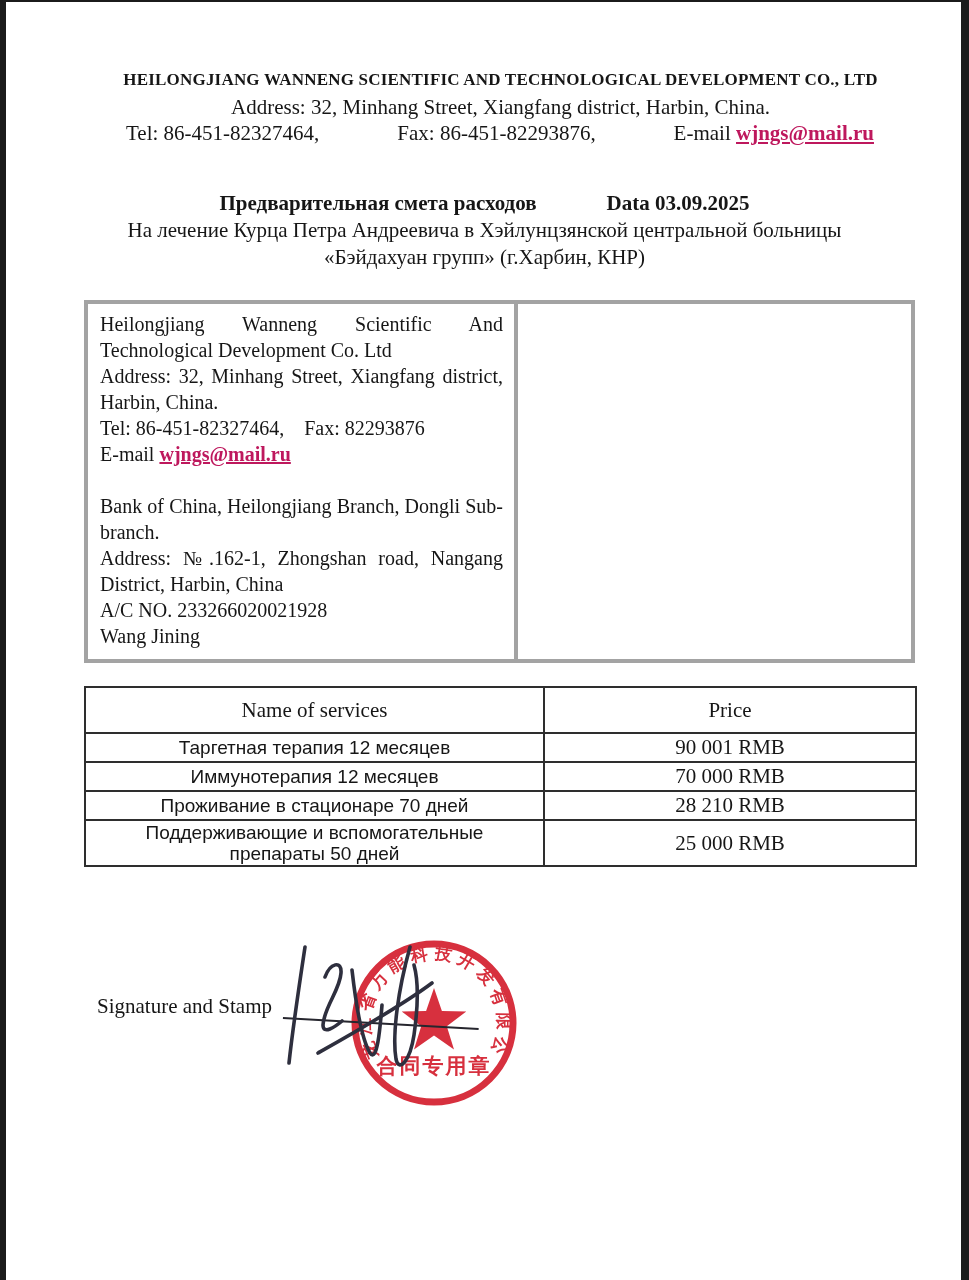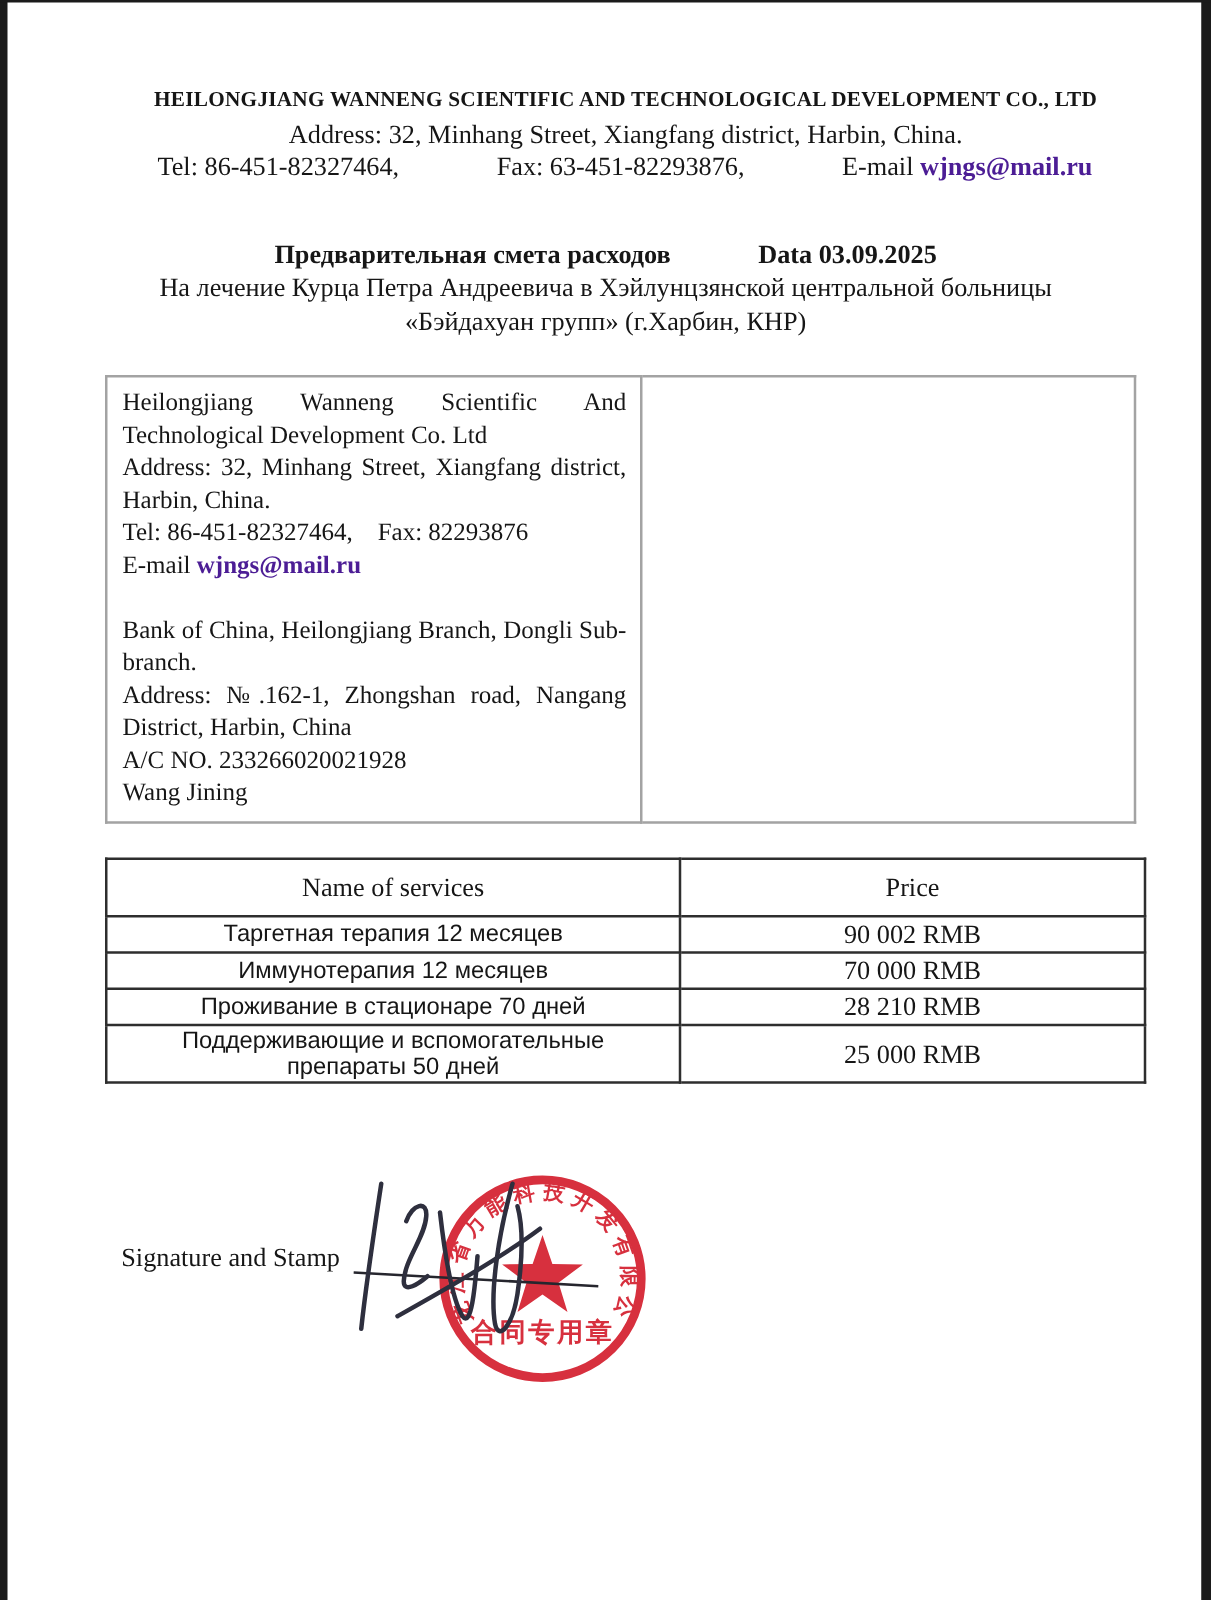--- a/index.html
+++ b/index.html
@@ -10,31 +10,31 @@
   .edge { position:absolute; background:#1b1b1b; }
   .edge-left  { left:0; top:0; width:6px; height:1280px; }
   .edge-right { right:0; top:0; width:8px; height:1280px; }
   .edge-top   { left:0; top:0; width:969px; height:2px; }
 
   
   .letterhead { position:absolute; top:70px; left:76px; width:849px; text-align:center; }
   .co-name { font-weight:bold; font-size:17px; letter-spacing:.2px; white-space:nowrap; }
   .co-address { font-size:21px; margin-top:5px; }
   .co-contacts { display:flex; justify-content:space-between; margin:1px 51px 0 50px; font-size:21px; }
-  .email-link { color:#4c1d95; font-weight:bold; cursor:pointer; }
+  .email-link { color:#be185d; font-weight:bold; text-decoration:underline; cursor:pointer; }
 
   
   .doc-title { position:absolute; top:190px; left:60px; width:849px; text-align:center; font-size:21px; line-height:27px; }
   .doc-title .t-bold { font-weight:bold; }
   .doc-title .t-date { font-weight:bold; margin-left:70px; }
 
   
   table { border-collapse:collapse; table-layout:fixed; }
   .details-table { position:absolute; left:84px; top:300px; width:794px; }
-  .details-table td { border:2px solid #a3a3a3; vertical-align:top; }
+  .details-table td { border:4px solid #a3a3a3; vertical-align:top; }
   .details-table td.cell-left  { width:403px; padding:7px 11px 10px 12px; font-size:20px; line-height:26px; }
   .details-table td.cell-right { width:391px; }
   .details-table .jp { text-align:justify; margin:0; }
   .details-table .pre { white-space:pre-wrap; margin:0; }
   .blank-line { height:26px; }
   .details-table td.cell-left { height:336px; }
 
   
   .services-table { position:absolute; left:84px; top:686px; width:833px; text-align:center; }
   .services-table td { border:2px solid #2e2e2e; padding:1px 14px; }
@@ -56,21 +56,21 @@
 
 <div class="edge edge-left"></div>
 <div class="edge edge-right"></div>
 <div class="edge edge-top"></div>
 
 <div class="letterhead">
   <div class="co-name">HEILONGJIANG WANNENG SCIENTIFIC AND TECHNOLOGICAL DEVELOPMENT CO., LTD</div>
   <div class="co-address">Address: 32, Minhang Street, Xiangfang district, Harbin, China.</div>
   <div class="co-contacts">
     <span>Tel: 86-451-82327464,</span>
-    <span>Fax: 63-451-82293876,</span>
+    <span>Fax: 86-451-82293876,</span>
     <span>
       <span>E-mail</span>
       <span class="email-link">wjngs@mail.ru</span>
     </span>
   </div>
 </div>
 
 <div class="doc-title">
   <div>
     <span class="t-bold">Предварительная смета расходов</span><span class="t-date">Data 03.09.2025</span>
@@ -99,21 +99,21 @@
   </table>
 
 <table class="services-table">
   <tbody>
       <tr style="height:46px">
     <td class="hdr col-name">Name of services</td>
     <td class="hdr">Price</td>
   </tr>
   <tr style="height:28px">
     <td class="svc">Таргетная терапия 12 месяцев</td>
-    <td class="price">90 002 RMB</td>
+    <td class="price">90 001 RMB</td>
   </tr>
   <tr style="height:26px">
     <td class="svc">Иммунотерапия 12 месяцев</td>
     <td class="price">70 000 RMB</td>
   </tr>
   <tr style="height:26px">
     <td class="svc">Проживание в стационаре 70 дней</td>
     <td class="price">28 210 RMB</td>
   </tr>
   <tr style="height:41px">

